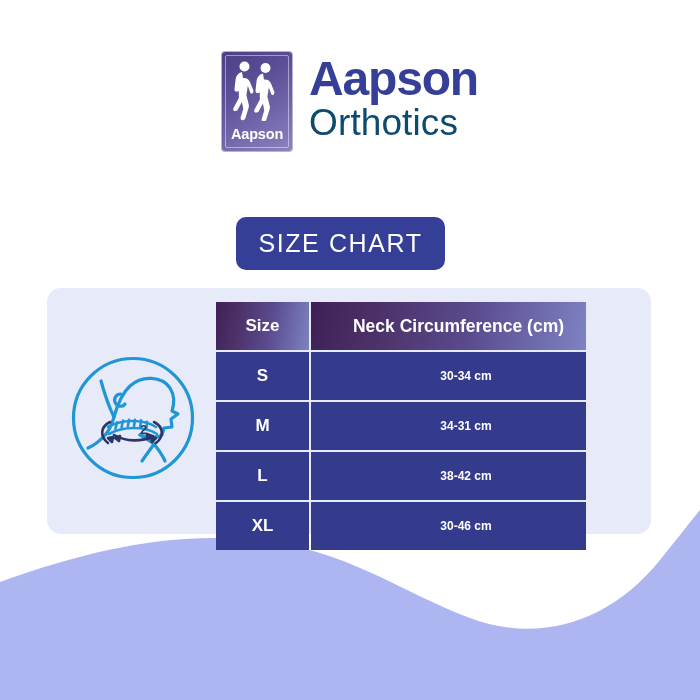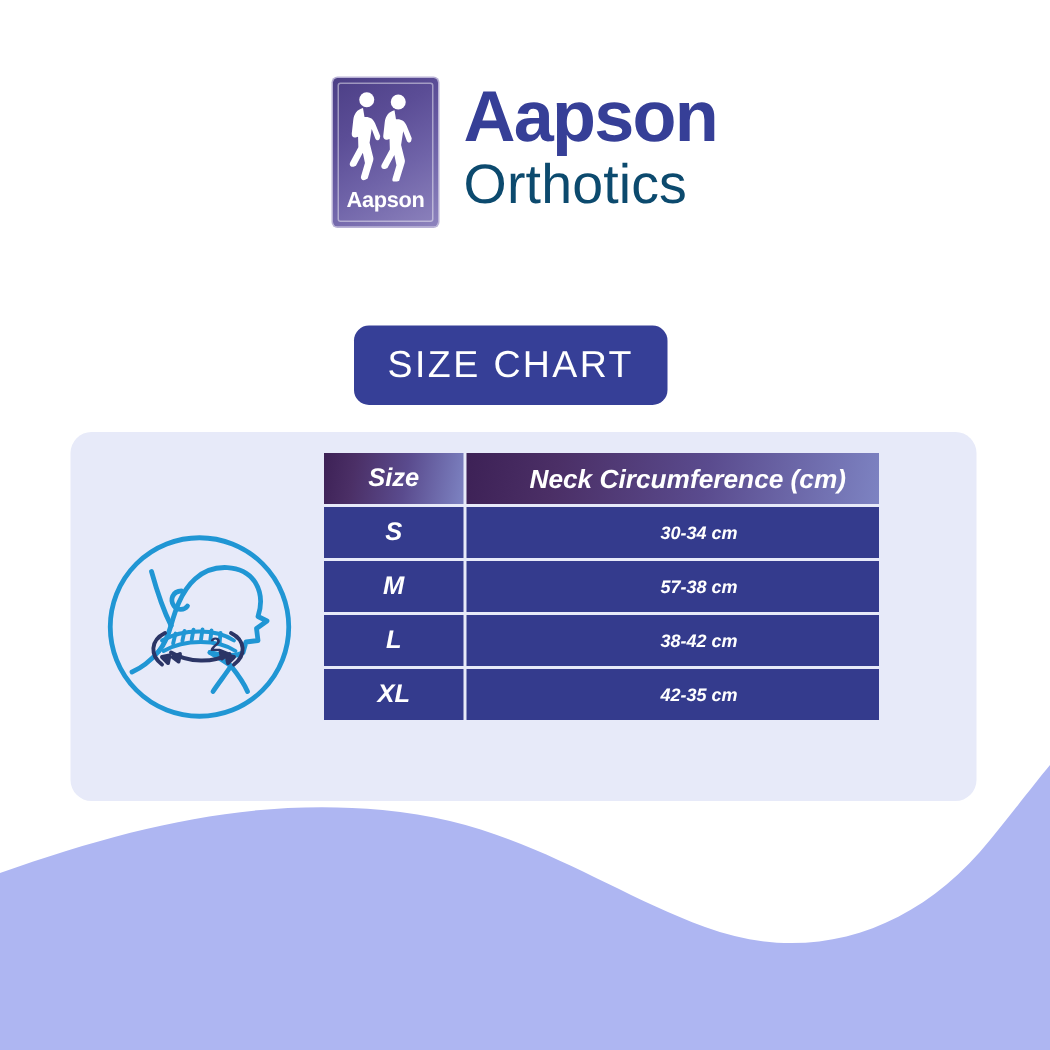--- a/index.html
+++ b/index.html
@@ -116,21 +116,21 @@
 
   
   .table {
     position: absolute;
     left: 216px; top: 302px;
     width: 370px;
     display: flex;
     flex-direction: column;
     gap: 2px;
   }
-  .row { display: flex; gap: 2px; height: 34px; font-style: italic; }
+  .row { display: flex; gap: 2px; height: 48px; }
   .cell {
     display: flex;
     align-items: center;
     justify-content: center;
     color: #ffffff;
     font-size: 17px;
     font-weight: bold;
   }
   .c-size { width: 93px; flex: none; }
   .c-val  { flex: 1; }
@@ -240,28 +240,28 @@
       <div class="cell c-val">Neck Circumference (cm)</div>
     </div>
 
     <div class="row row-body">
       <div class="cell c-size">S</div>
       <div class="cell c-val">30-34 cm</div>
     </div>
 
     <div class="row row-body">
       <div class="cell c-size">M</div>
-      <div class="cell c-val">57-38 cm</div>
+      <div class="cell c-val">34-31 cm</div>
     </div>
 
     <div class="row row-body">
       <div class="cell c-size">L</div>
       <div class="cell c-val">38-42 cm</div>
     </div>
 
     <div class="row row-body">
       <div class="cell c-size">XL</div>
-      <div class="cell c-val">42-35 cm</div>
+      <div class="cell c-val">30-46 cm</div>
     </div>
 
   </div>
 
 </div>
 
 </body></html>

